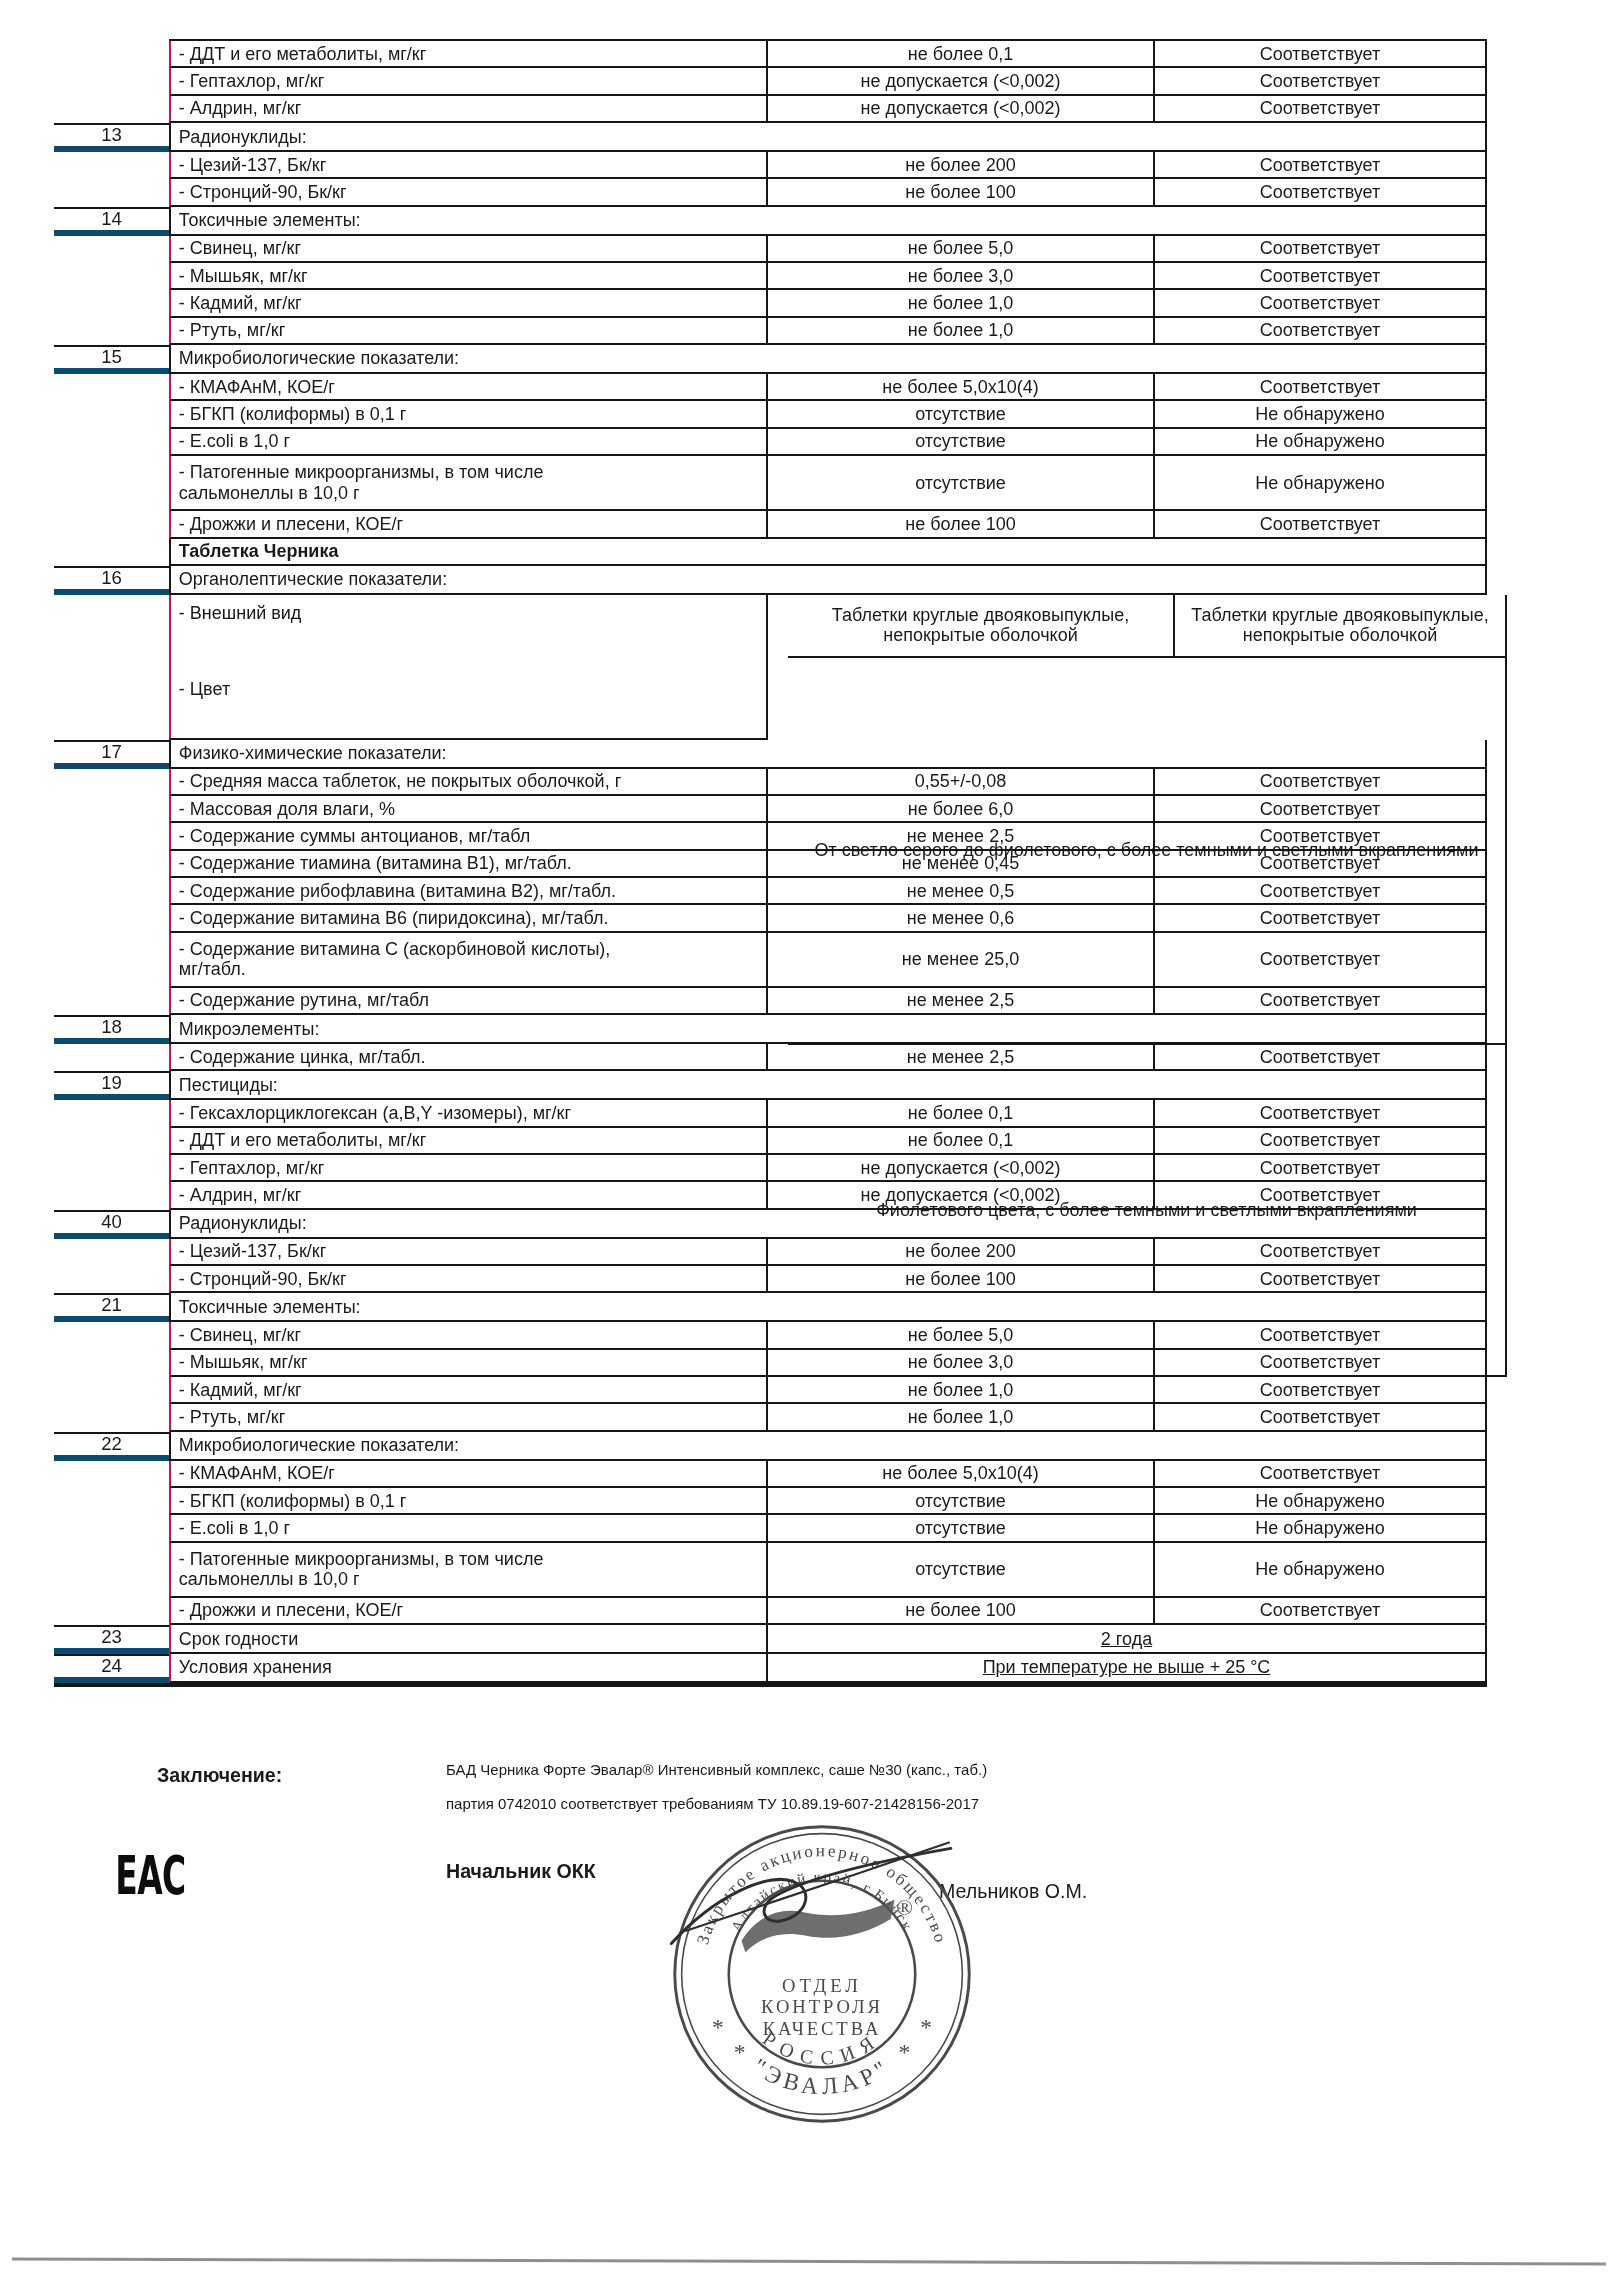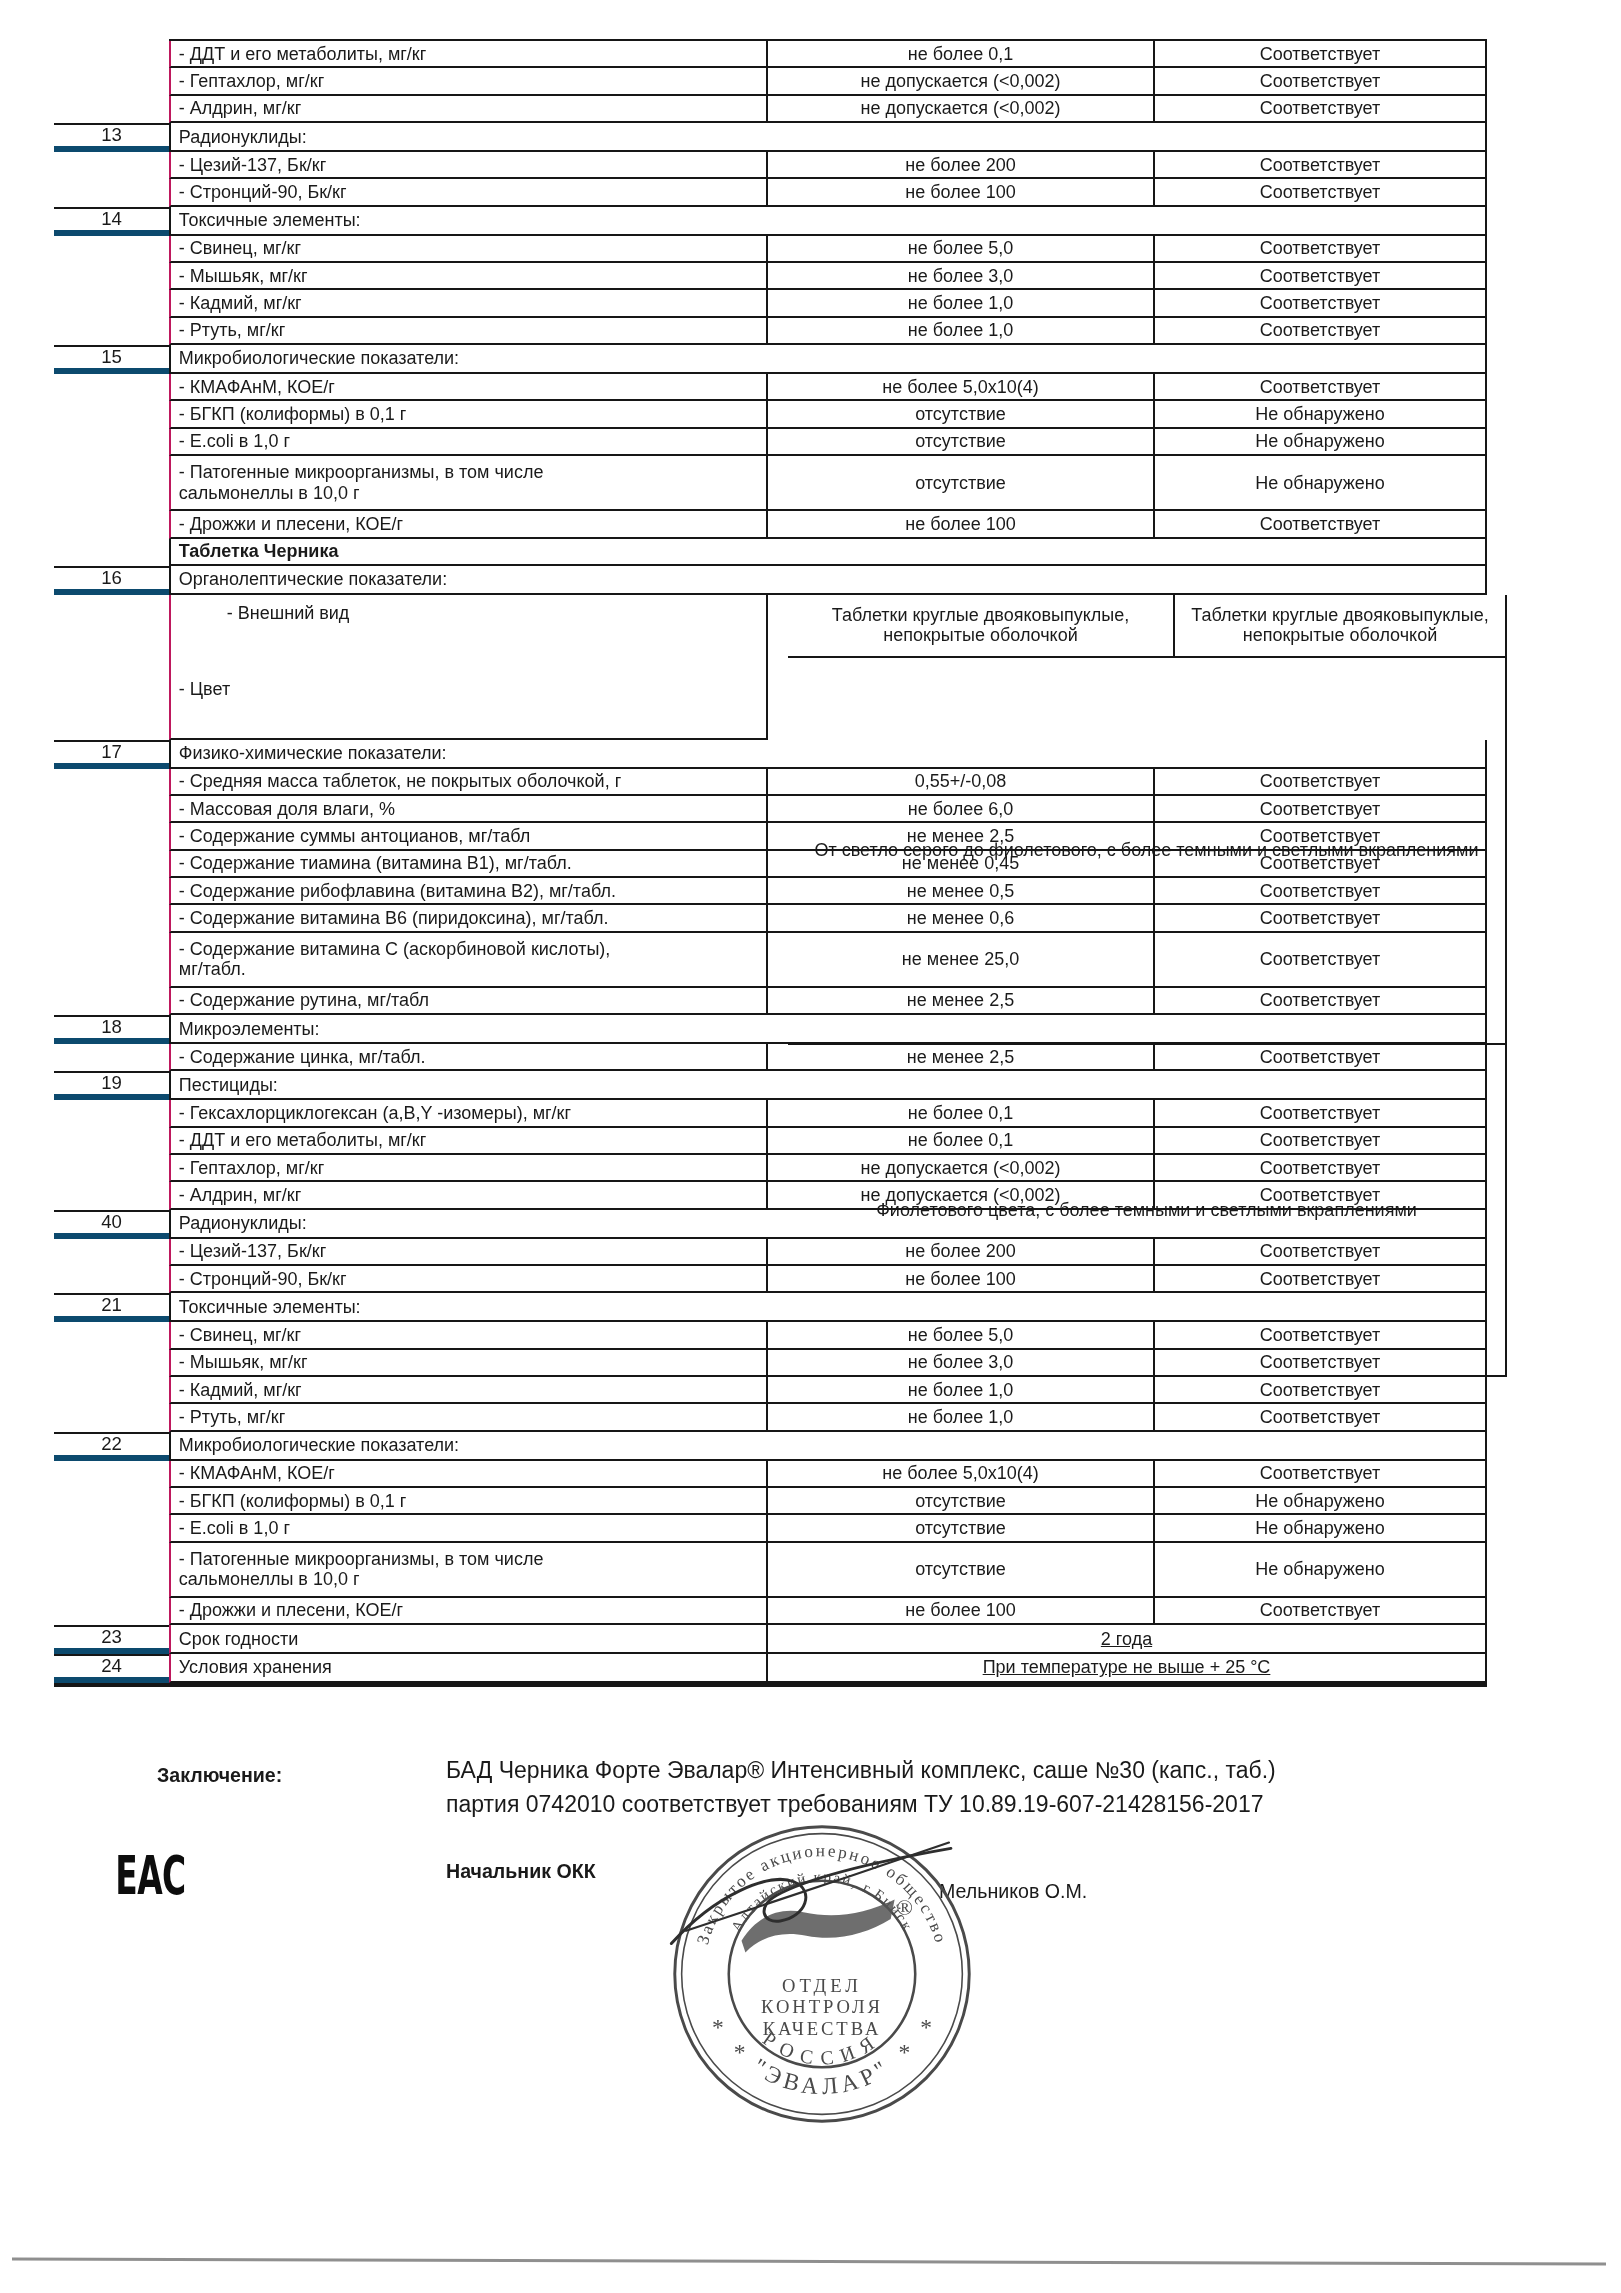--- a/index.html
+++ b/index.html
@@ -24,21 +24,21 @@
   .merged{flex:0 0 719px;justify-content:center;text-decoration:underline;}
   .bold{font-weight:bold;}
   .organo-param{position:relative;}
   .organo-param span{position:absolute;left:7.8px;}
   .organo-right{display:flex;flex-direction:column;flex:0 0 719px;padding-left:20px;}
   .orow{display:flex;align-items:stretch;}
   .orow .cell{height:100%;}
   
   .abs{position:absolute;}
   .concl-label{font-size:19.6px;font-weight:bold;}
-  .concl-text{font-size:23px;line-height:34px;width:1039px;}
+  .concl-text{font-size:15px;line-height:34px;width:1039px;}
   .signer-role{font-size:19.6px;font-weight:bold;}
   .signer-name{font-size:19.6px;margin-top:20px;}
   .scanline{position:absolute;left:11.8px;top:2260px;width:1594px;height:2.5px;
             background:#8f8f8f;transform:rotate(0.18deg);}
   svg text{font-family:"Liberation Serif", serif;}
 </style>
 </head>
 <body>
 
 <div class="page">
@@ -146,21 +146,21 @@
         <div class="row">
           <div class="cell num"></div>
           <div class="cell span bold">Таблетка Черника</div>
         </div>
         <div class="row">
           <div class="cell num secnum">16</div>
           <div class="cell span">Органолептические показатели:</div>
         </div>
         <div class="row horg">
           <div class="cell num"></div>
-          <div class="cell param organo-param"><span style="top: 7.8px; margin-left: 48px;">- Внешний вид</span><span style="top: 84px;">- Цвет</span></div>
+          <div class="cell param organo-param"><span style="top: 7.8px;">- Внешний вид</span><span style="top: 84px;">- Цвет</span></div>
           <div class="organo-right">
             <div class="orow" style="height: 63px;">
               <div class="cell req">Таблетки круглые двояковыпуклые, непокрытые оболочкой</div>
               <div class="cell res">Таблетки круглые двояковыпуклые, непокрытые оболочкой</div>
             </div>
             <div class="orow" style="height: 68px; flex-direction: column;">
               <div class="cell req">От светло серого до фиолетового, с более темными и светлыми вкраплениями</div>
               <div class="cell res">Фиолетового цвета, с более темными и светлыми вкраплениями</div>
             </div>
           </div>

